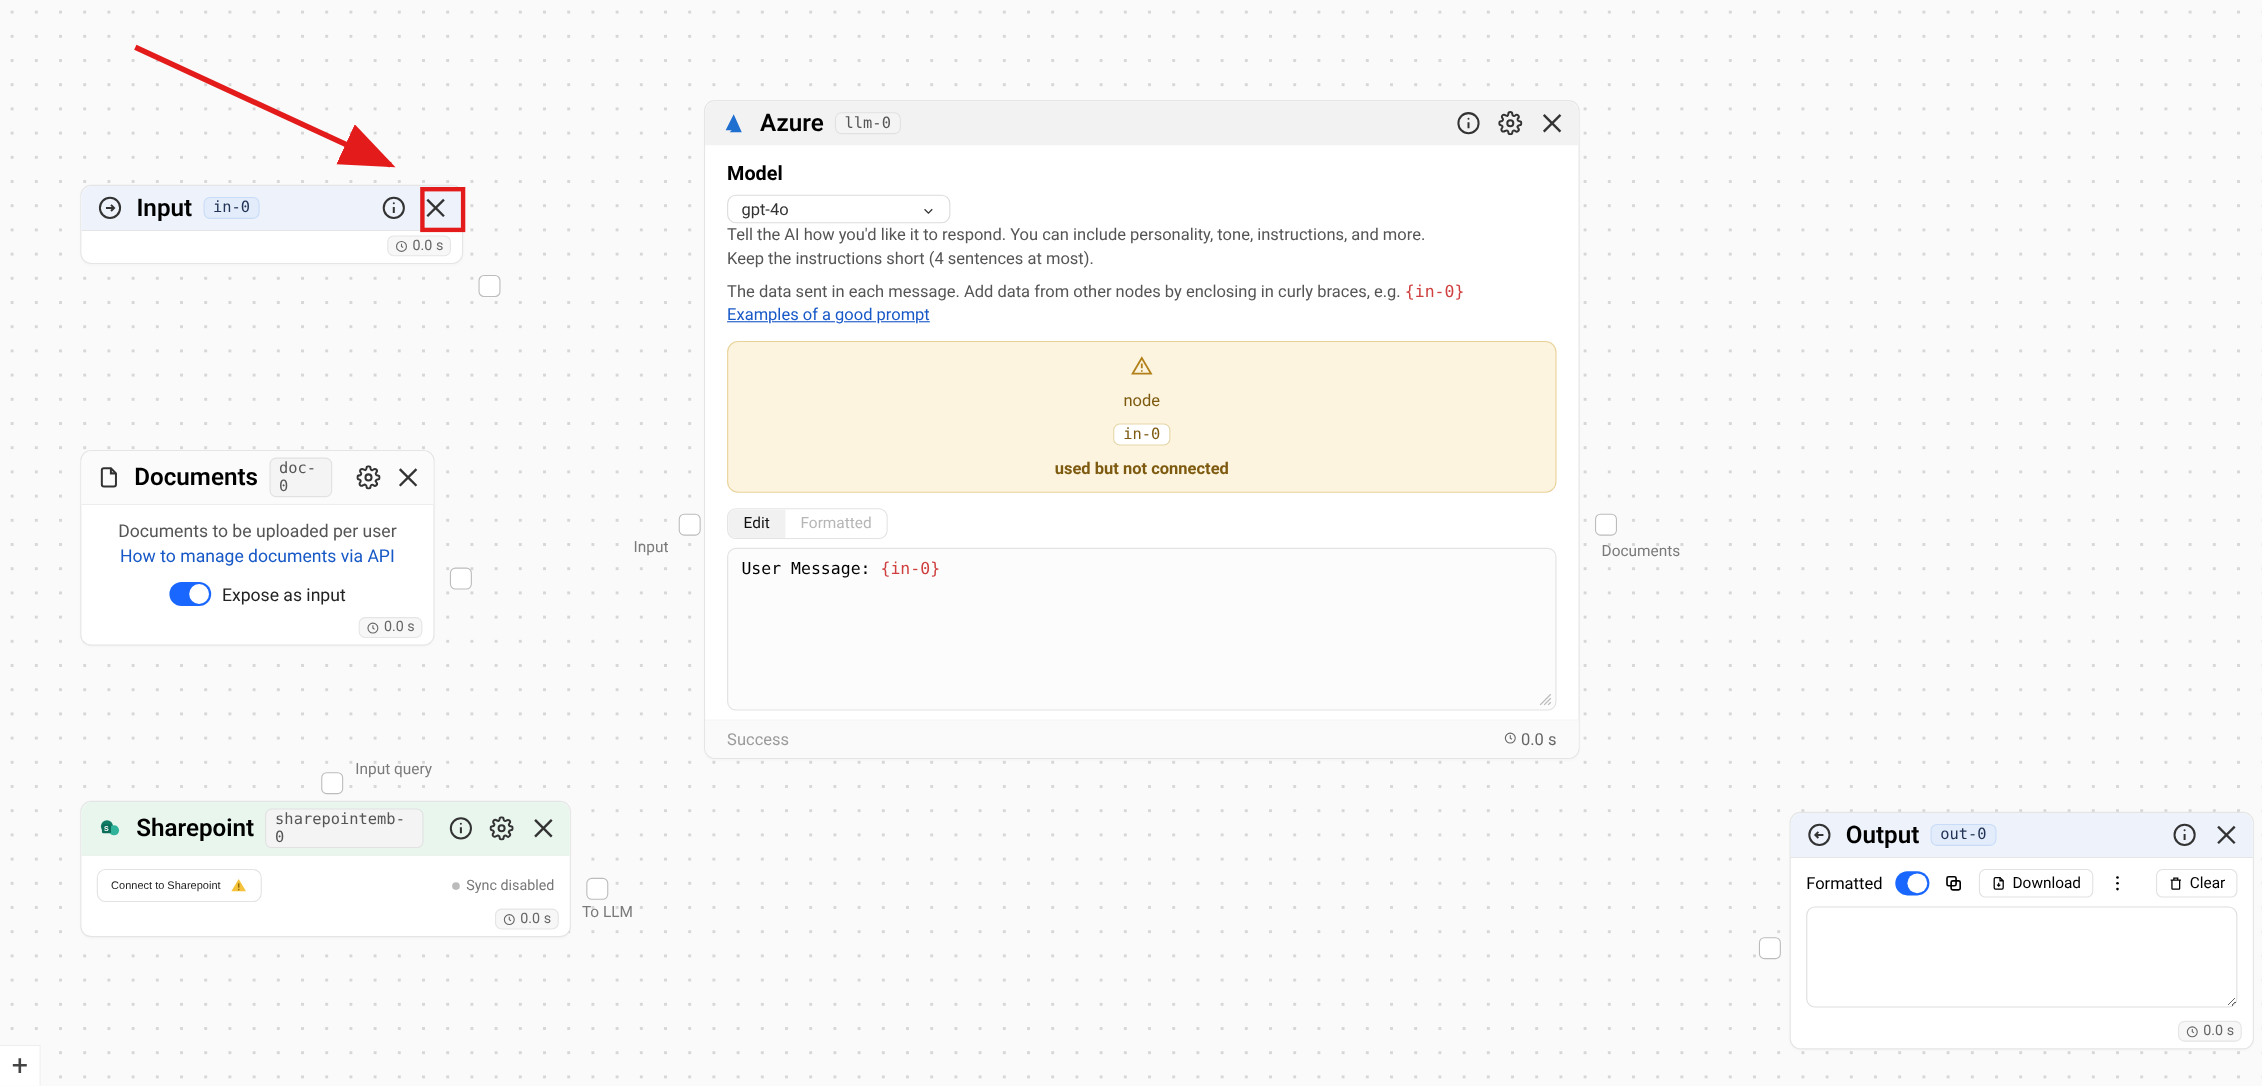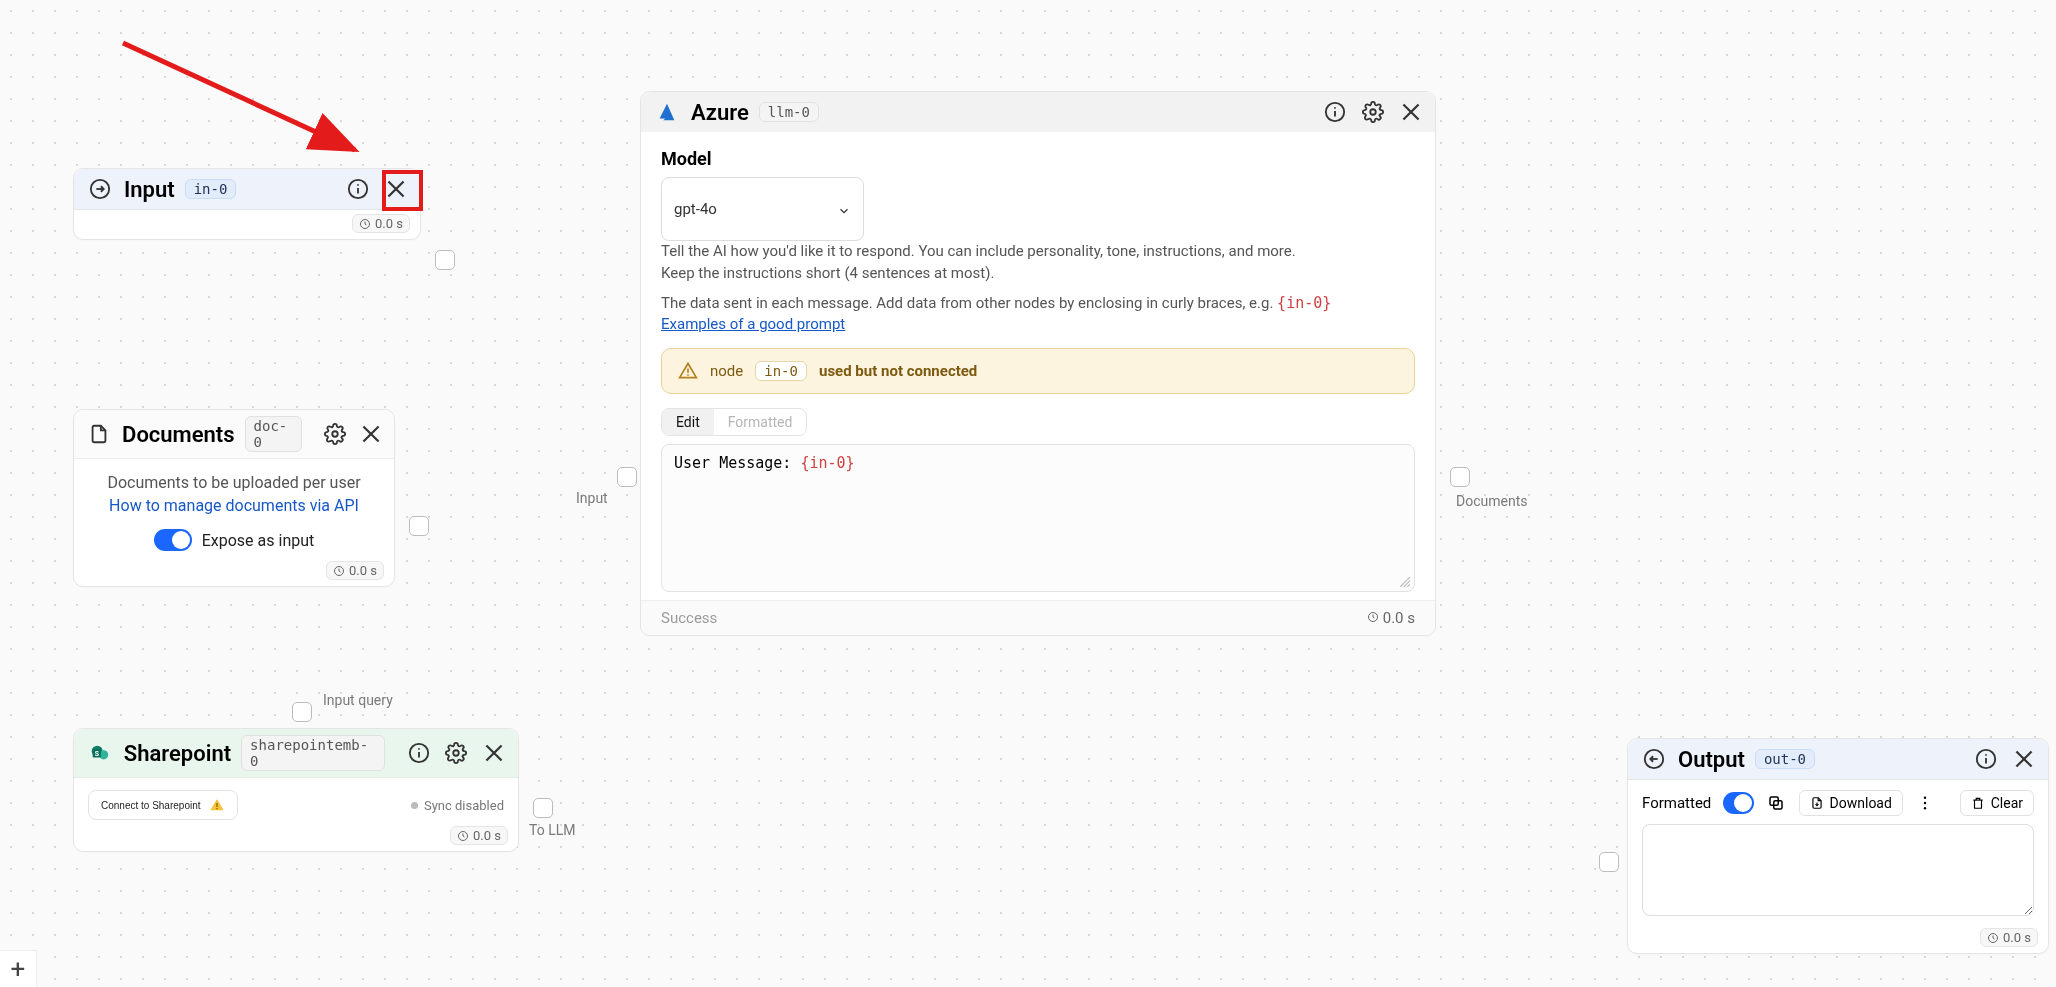--- a/index.html
+++ b/index.html
@@ -109,37 +109,37 @@
   }
   .status-pill { font-size:13px; color:#777; display:inline-flex; align-items:center; gap:6px;}
   .status-pill .dot { width:7px; height:7px; border-radius:50%; background:#bbb; }
 
   
   #n-az .hdr { background:#f2f2f2;text-align:right; }
   #n-az .body { padding: 12px 20px 0; }
   #n-az h3 { font-size:18px; margin: 4px 0 8px; font-weight:700;}
   #n-az .sub { font-size:15px; color:#555; line-height:1.45; margin-bottom:8px;}
   .select {
-    border:1px solid #dcdcdc; border-radius:8px; padding:22px 12px;
+    border:1px solid #dcdcdc; border-radius:8px; padding:3px 12px;
     display:inline-flex; align-items:flex-end; gap:120px; font-size:15px; color:#333;
     background:#fff;
   }
   .select .chev { width:14px; height:14px; }
   #n-az textarea.multi {
     width:100%; box-sizing:border-box; border:1px solid #e2e2e2; border-radius:8px;
     background:#fff; padding:8px 12px; resize:both;
     font-family: ui-monospace, Menlo, Consolas, monospace; font-size:15px; line-height:1.5;
     color:#333;
   }
   .examples-link { color:#1758c7; text-decoration:underline; font-size:15px;}
   .code-frag { font-family: ui-monospace, Menlo, monospace; color:#cf3f3f;}
 
   .warn-box {
     margin-top:12px; border:1px solid #e9d29a; background:#fcf4de; border-radius:10px;
-    padding:12px 16px; display:flex; align-items:center; gap:12px; color:#7d5a10; font-size:15px;
+    padding:12px 16px; display:flex; align-items:center; gap:12px; color:#7d5a10; font-size:15px;flex-direction:column;
   }
   .warn-box .chip { background:#fff; border-color:#e5d6a8; color:#7d5a10;}
   .warn-box .strong { font-weight:700; }
   .warn-box svg { width:20px; height:20px; color:#b2801a;}
 
   .seg-tabs { display:inline-flex; border:1px solid #e3e3e3; border-radius:8px; overflow:hidden; margin-top:14px; font-size:14px;}
   .seg-tabs .t { padding:5px 14px; }
   .seg-tabs .t.active { background:#f1f1f1; color:#111;}
   .seg-tabs .t.inactive { color:#b6b6b6; }
 

